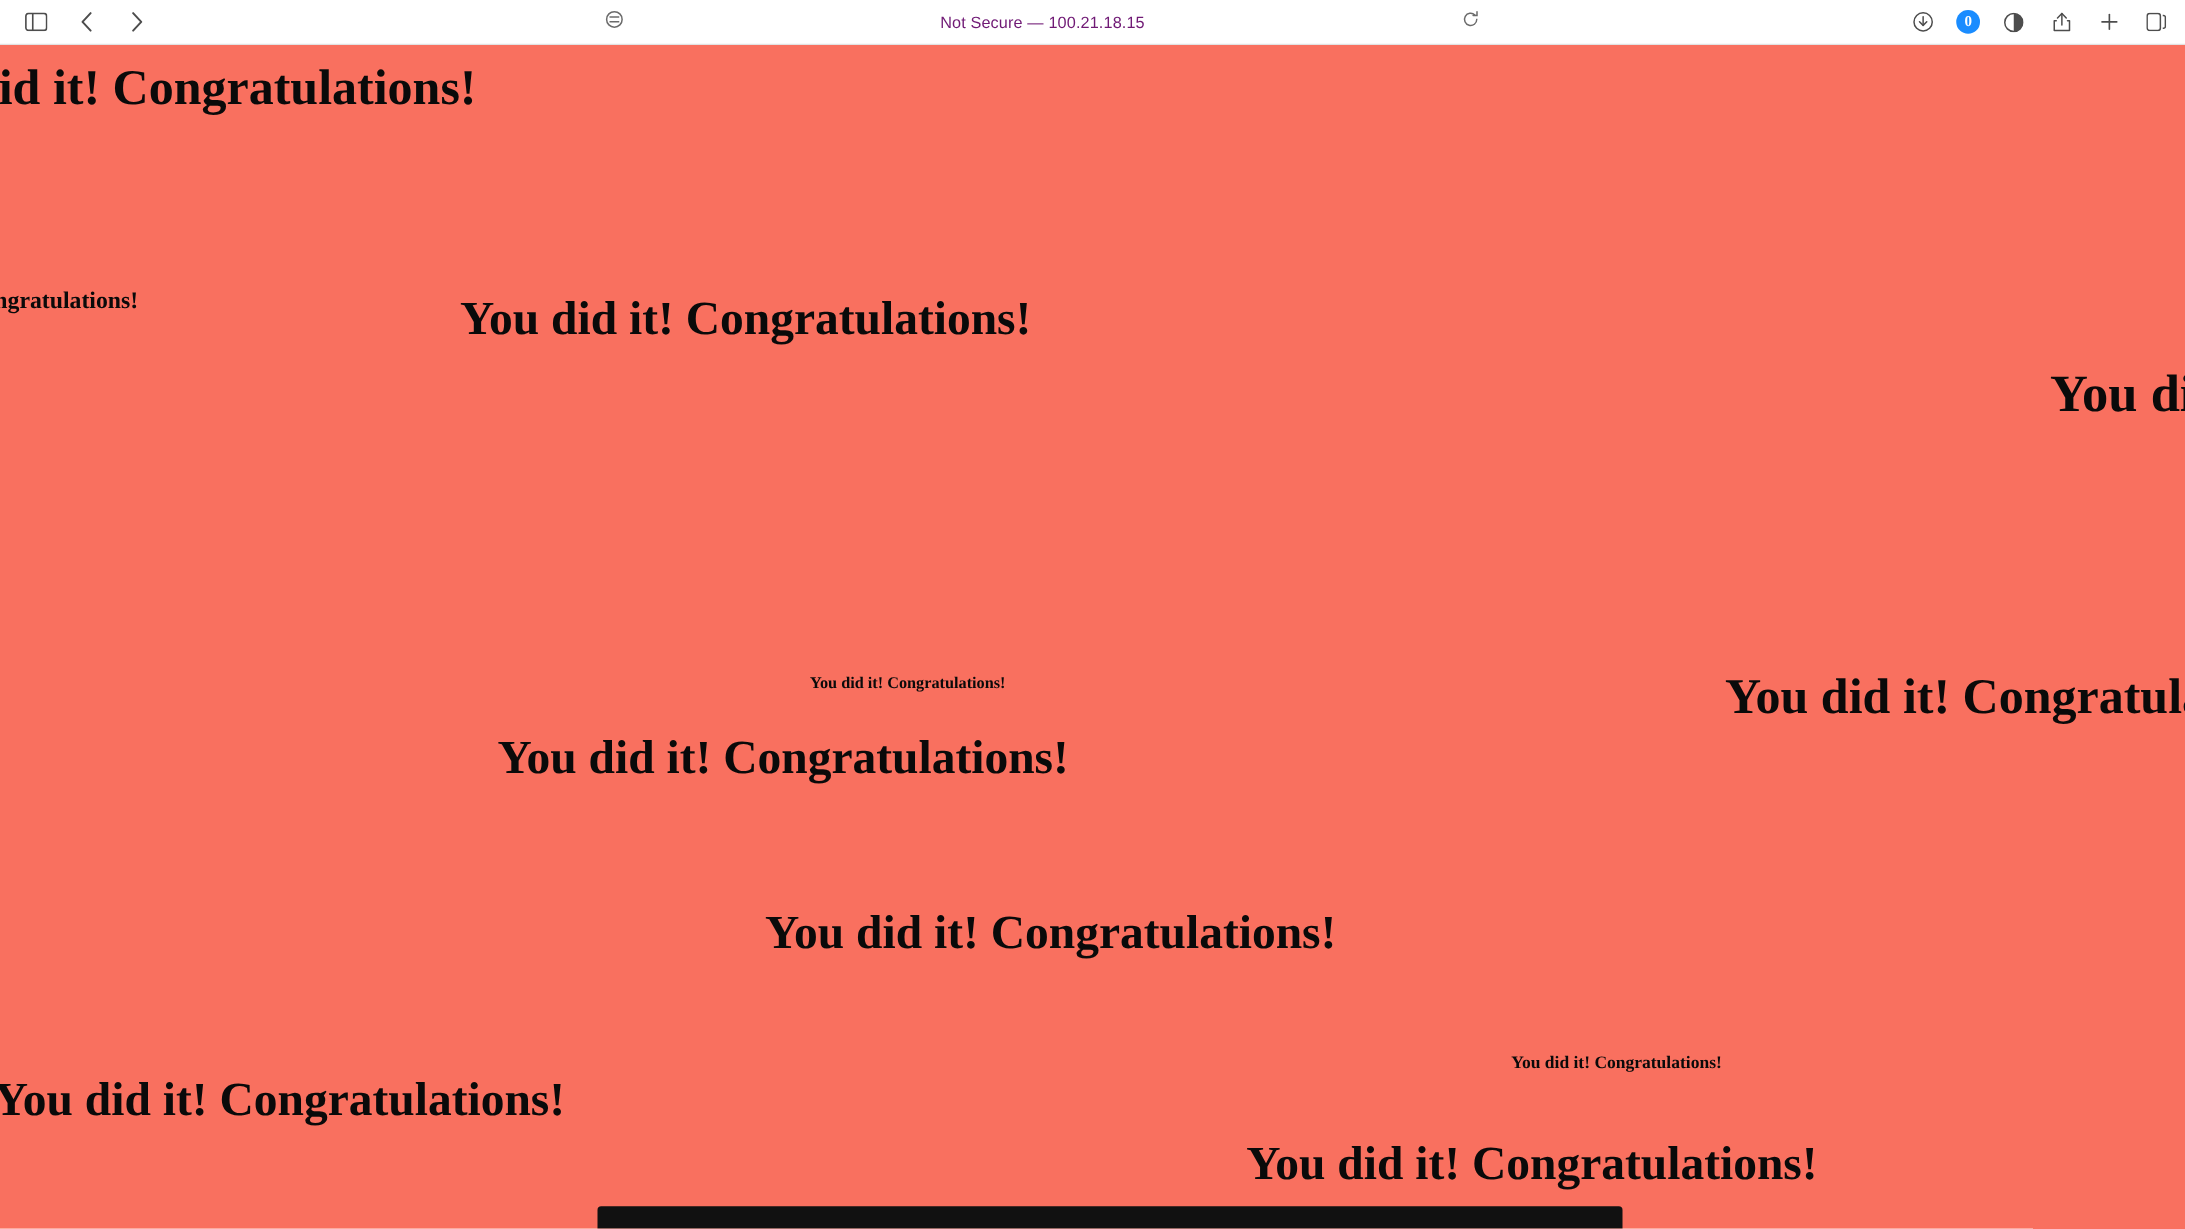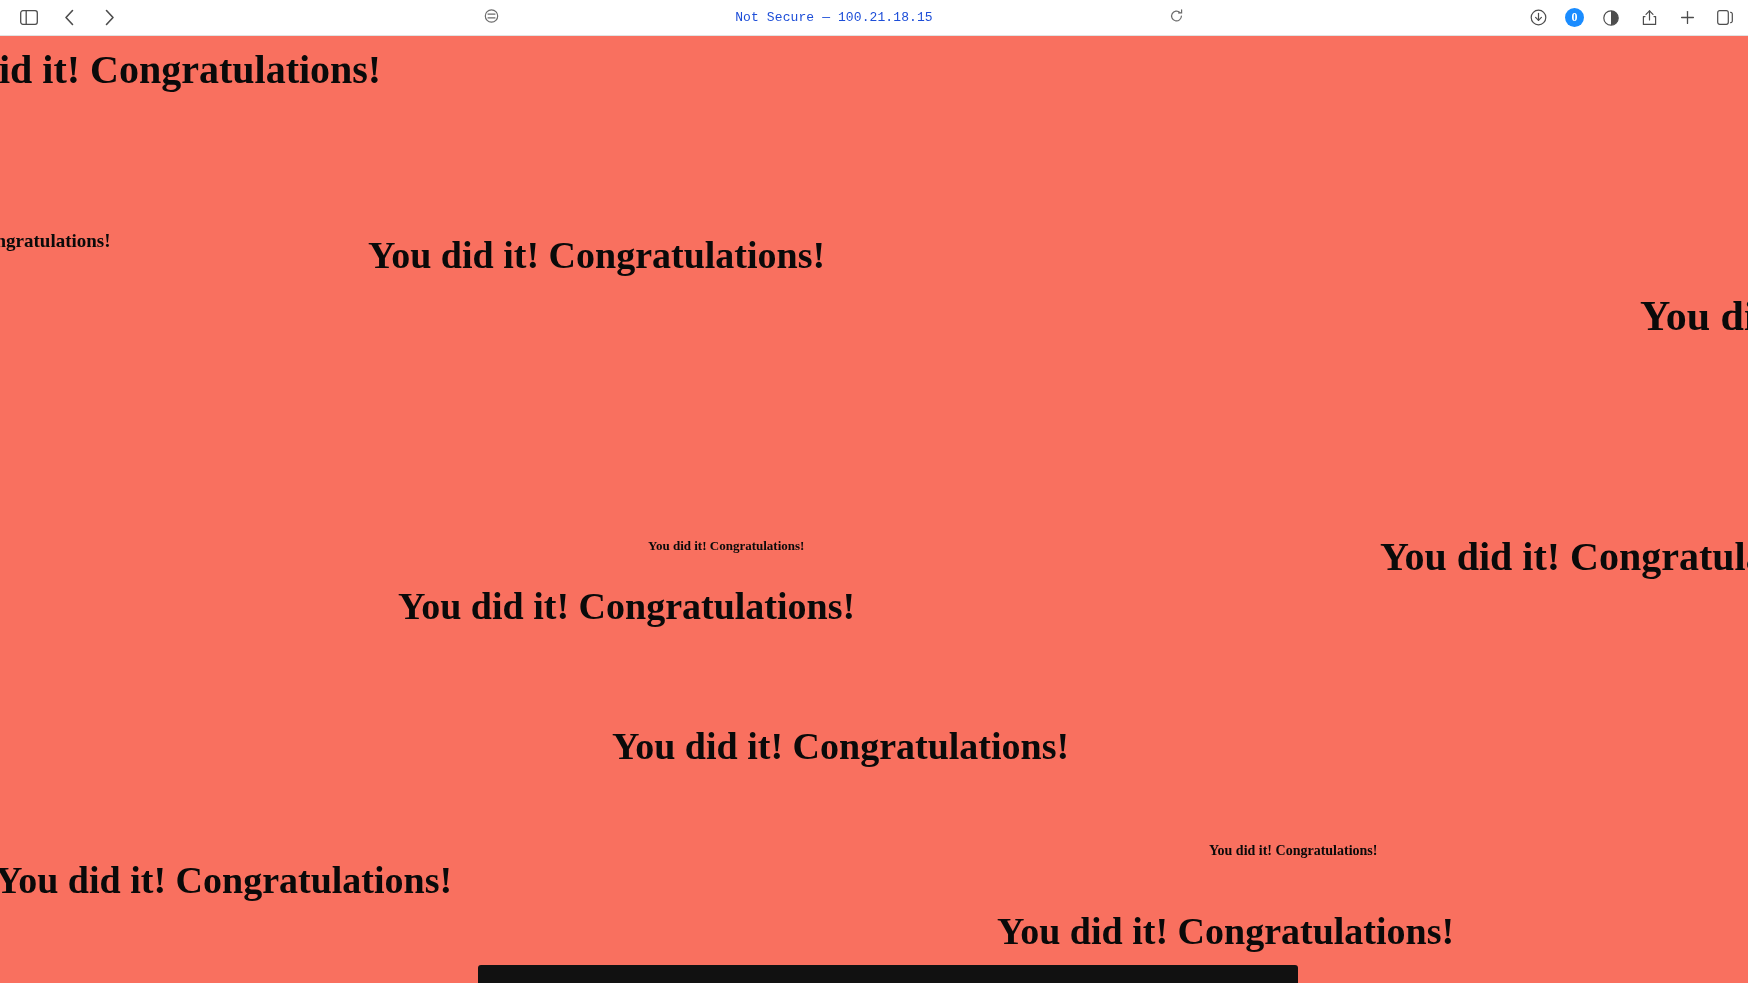--- a/index.html
+++ b/index.html
@@ -60,23 +60,23 @@
     height: 26px;
     border-radius: 6px;
     background: #ffffff;
     display: flex;
     align-items: center;
     justify-content: center;
   }
 
   .url-text {
     font-size: 13px;
-    color: #1d4ed8;
+    color: #701a75;
     letter-spacing: 0.1px;
-    font-family: Liberation Mono, monospace;
+    font-family: Liberation Sans, sans-serif;
     white-space: nowrap;
   }
 
   .url-left-icon {
     position: absolute;
     left: 10px;
     top: 50%;
     transform: translateY(-50%);
     color: #6b6b6b;
   }

